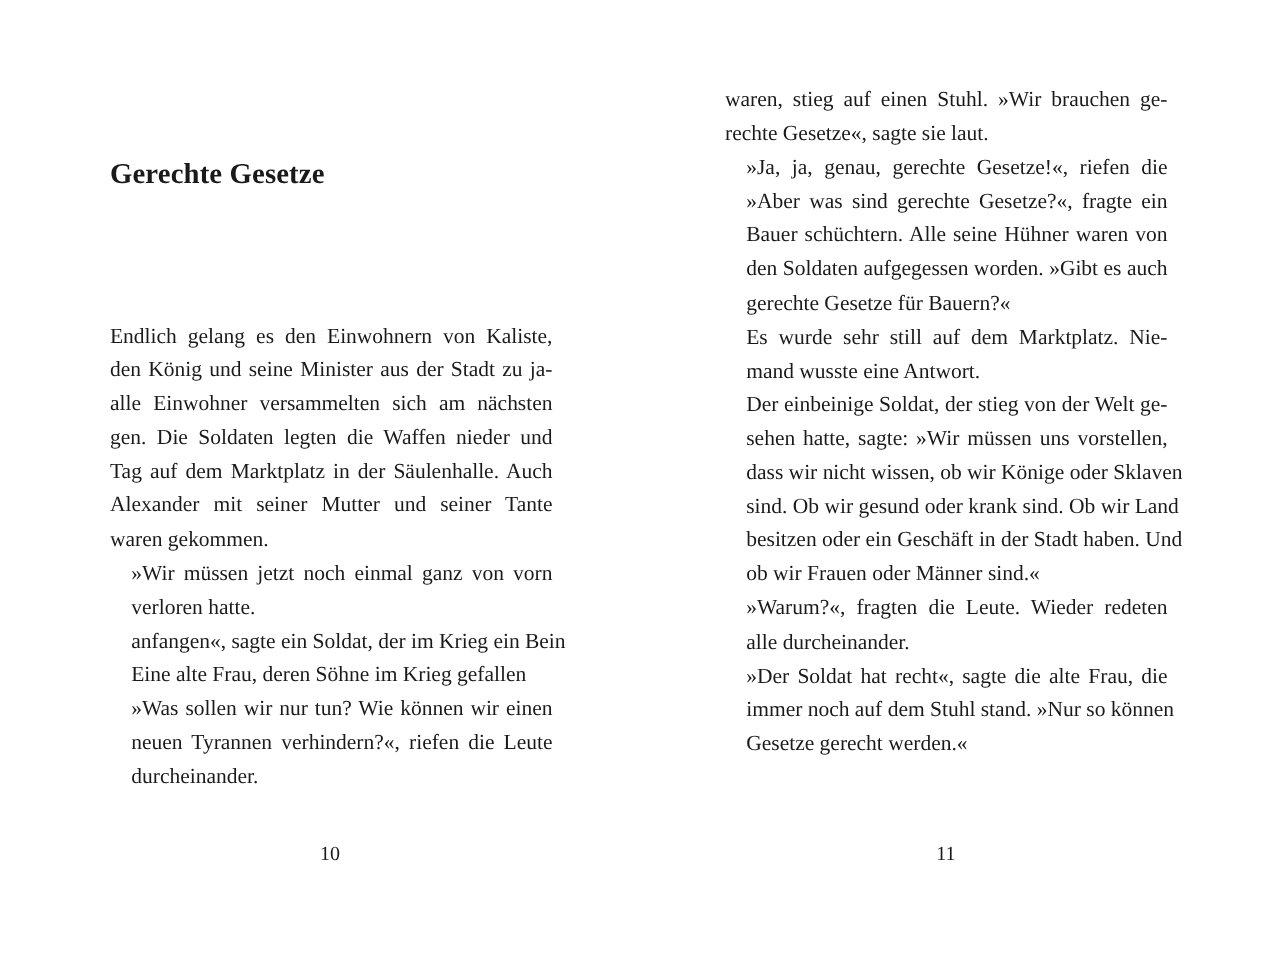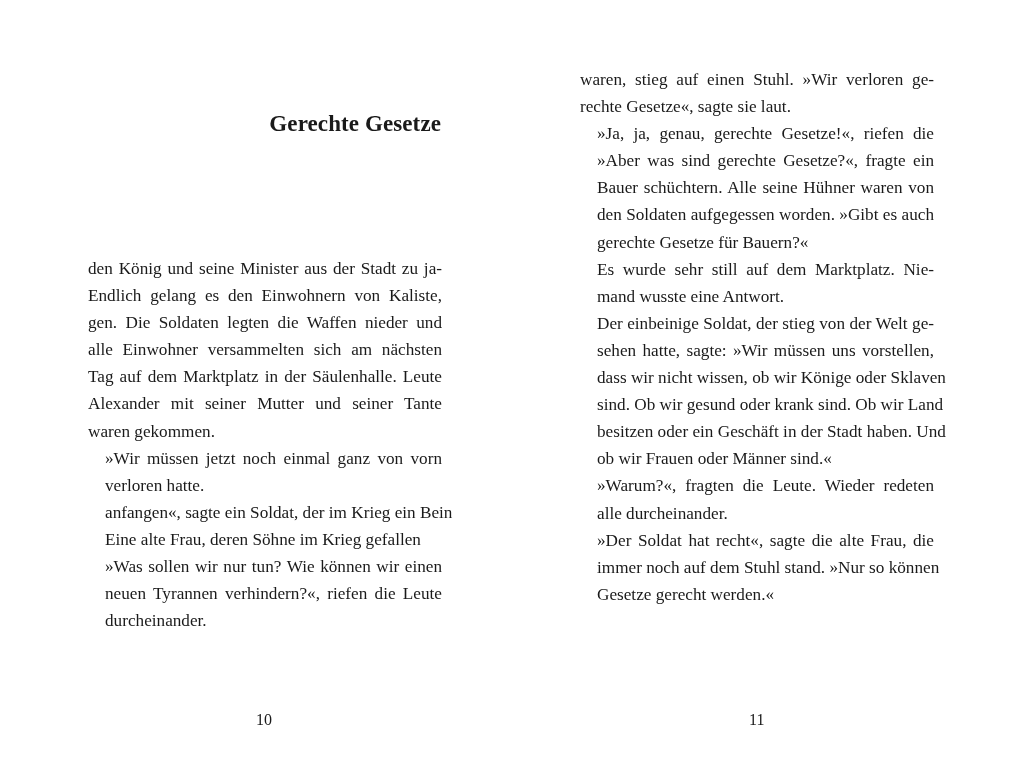--- a/index.html
+++ b/index.html
@@ -20,22 +20,22 @@
       top: 0;
       height: 763px;
     }
     .page-left { left: 0; width: 510px; }
     .page-right { left: 510px; width: 510px; }
 
     .chapter-title {
       position: absolute;
       left: 88px;
       width: 353px;
-      top: 109px;
-      text-align: right;
+      top: 124px;
+      text-align: left;
       font-size: 23px;
       font-weight: bold;
       letter-spacing: 0.1px;
       margin: 0;
       line-height: 30px;
     }
 
     .text-block {
       position: absolute;
       width: 354px;
@@ -59,39 +59,39 @@
       white-space: nowrap;
     }
     .text-block .line.last {
       text-align-last: left;
     }
     .text-block p .line:first-child { text-indent: 17px; }
     .text-block p.no-indent .line:first-child { text-indent: 0; }
 
     .page-number {
       position: absolute;
-      top: 708px;
+      top: 672px;
       font-size: 16px;
       line-height: 24px;
     }
     .page-left .page-number { left: 256px; }
     .page-right .page-number { left: 239px; }
   </style>
 </head>
 <body>
 
 <div class="page page-left">
   <h1 class="chapter-title">Gerechte Gesetze</h1>
   <div class="text-block">
       <p class="no-indent">
+        <span class="line">Endlich gelang es den Einwohnern von Kaliste,</span>
         <span class="line">den König und seine Minister aus der Stadt zu ja-</span>
-        <span class="line">Endlich gelang es den Einwohnern von Kaliste,</span>
+        <span class="line">alle Einwohner versammelten sich am nächsten</span>
         <span class="line">gen. Die Soldaten legten die Waffen nieder und</span>
-        <span class="line">alle Einwohner versammelten sich am nächsten</span>
-        <span class="line">Tag auf dem Marktplatz in der Säulenhalle. Leute</span>
+        <span class="line">Tag auf dem Marktplatz in der Säulenhalle. Auch</span>
         <span class="line">Alexander mit seiner Mutter und seiner Tante</span>
         <span class="line last">waren gekommen.</span>
       </p>
       <p>
         <span class="line">»Wir müssen jetzt noch einmal ganz von vorn</span>
         <span class="line last">verloren hatte.</span>
         <span class="line">anfangen«, sagte ein Soldat, der im Krieg ein Bein</span>
       </p>
       <p>
         <span class="line last">Eine alte Frau, deren Söhne im Krieg gefallen</span>
@@ -101,21 +101,21 @@
         <span class="line">neuen Tyrannen verhindern?«, riefen die Leute</span>
         <span class="line last">durcheinander.</span>
       </p>
     </div>
   <div class="page-number">10</div>
 </div>
 
 <div class="page page-right">
   <div class="text-block">
       <p class="no-indent">
-        <span class="line">waren, stieg auf einen Stuhl. »Wir verloren ge-</span>
+        <span class="line">waren, stieg auf einen Stuhl. »Wir brauchen ge-</span>
         <span class="line last">rechte Gesetze«, sagte sie laut.</span>
       </p>
       <p>
         <span class="line">»Ja, ja, genau, gerechte Gesetze!«, riefen die</span>
       </p>
       <p>
         <span class="line">»Aber was sind gerechte Gesetze?«, fragte ein</span>
         <span class="line">Bauer schüchtern. Alle seine Hühner waren von</span>
         <span class="line">den Soldaten aufgegessen worden. »Gibt es auch</span>
         <span class="line last">gerechte Gesetze für Bauern?«</span>

